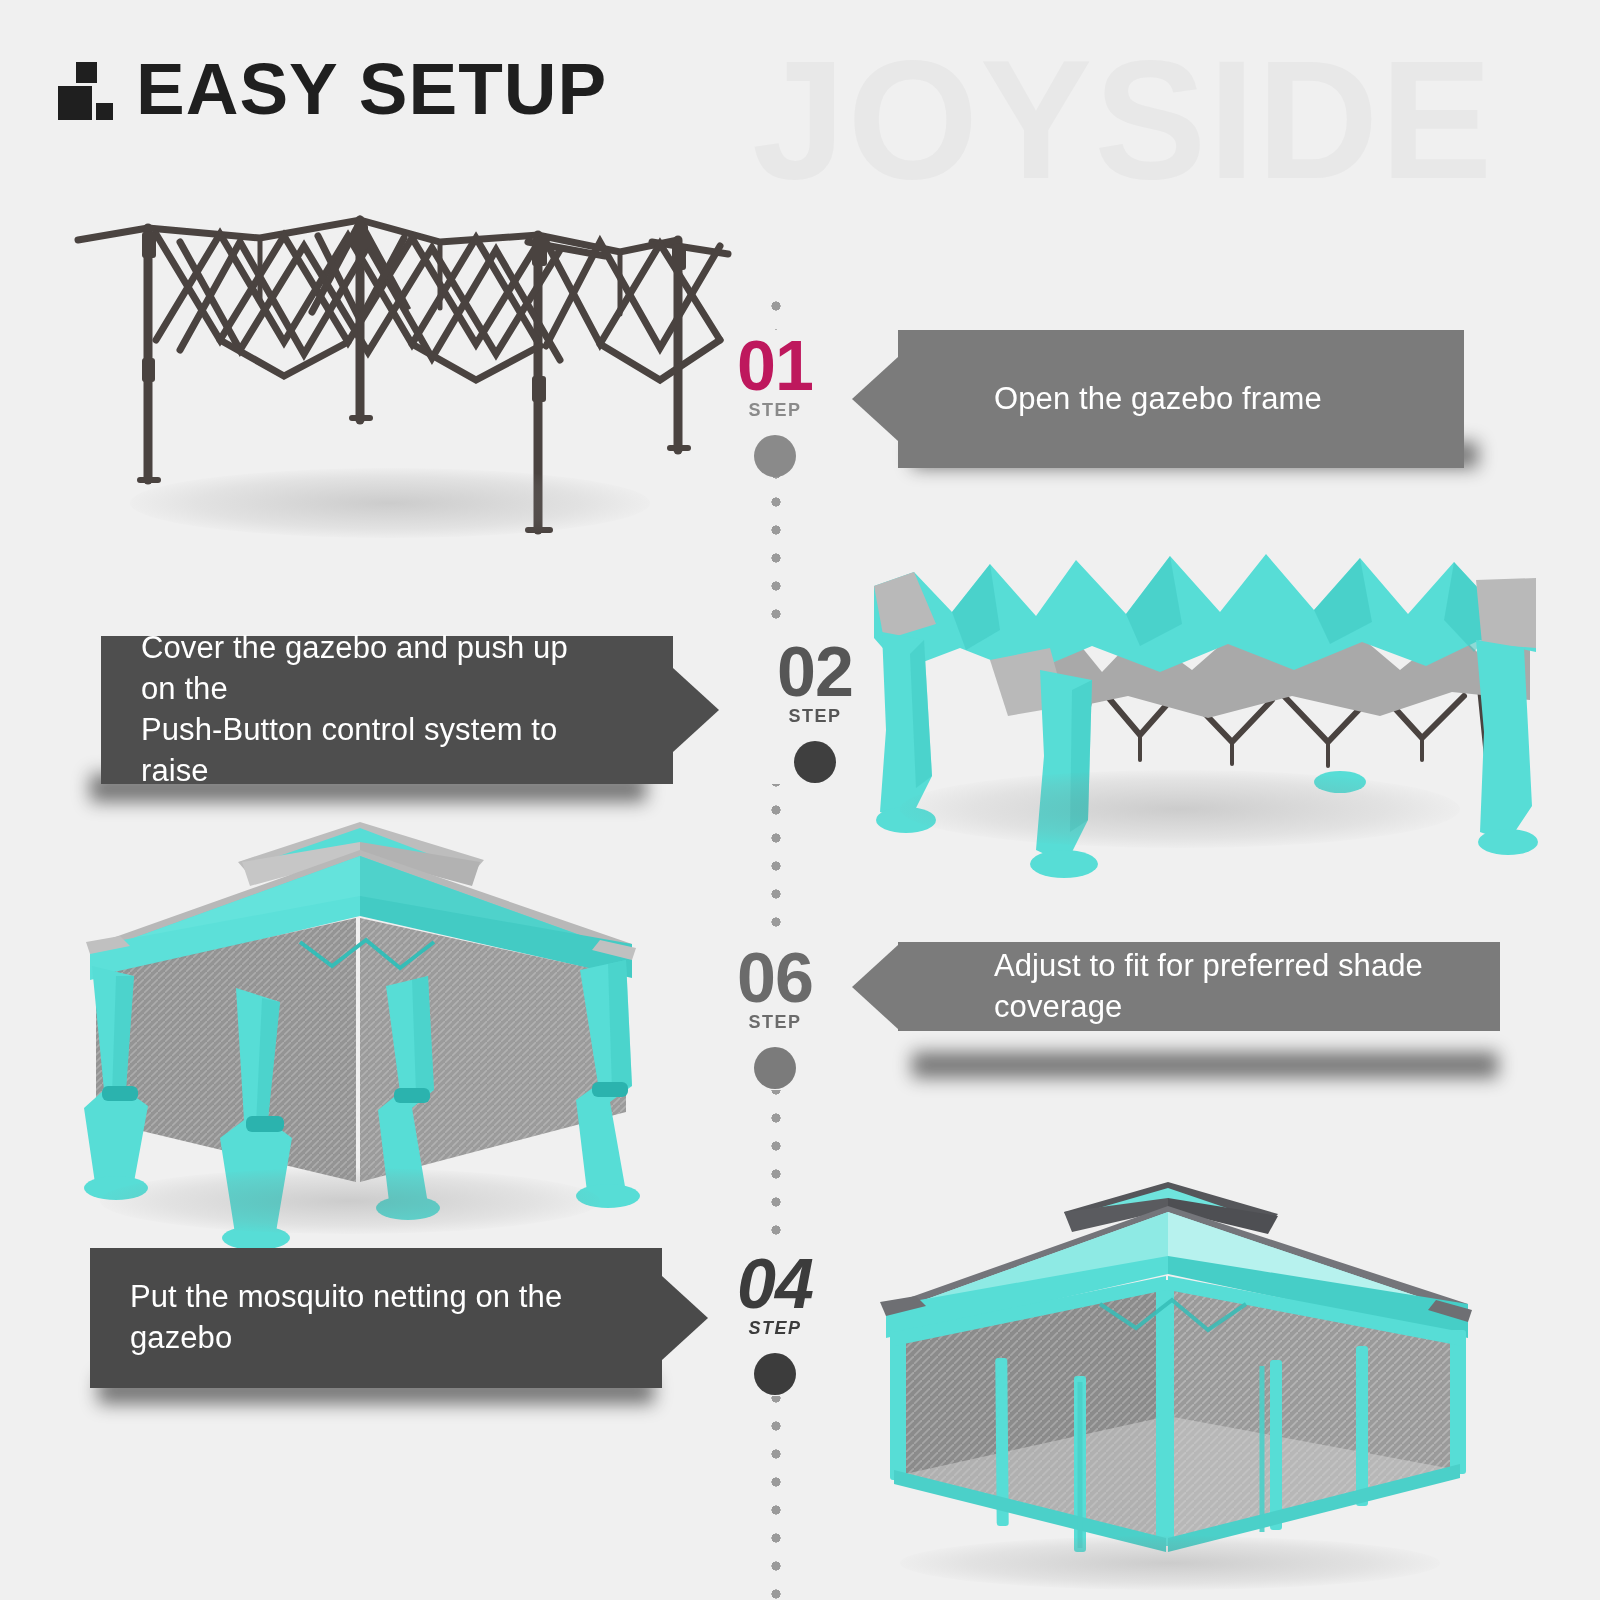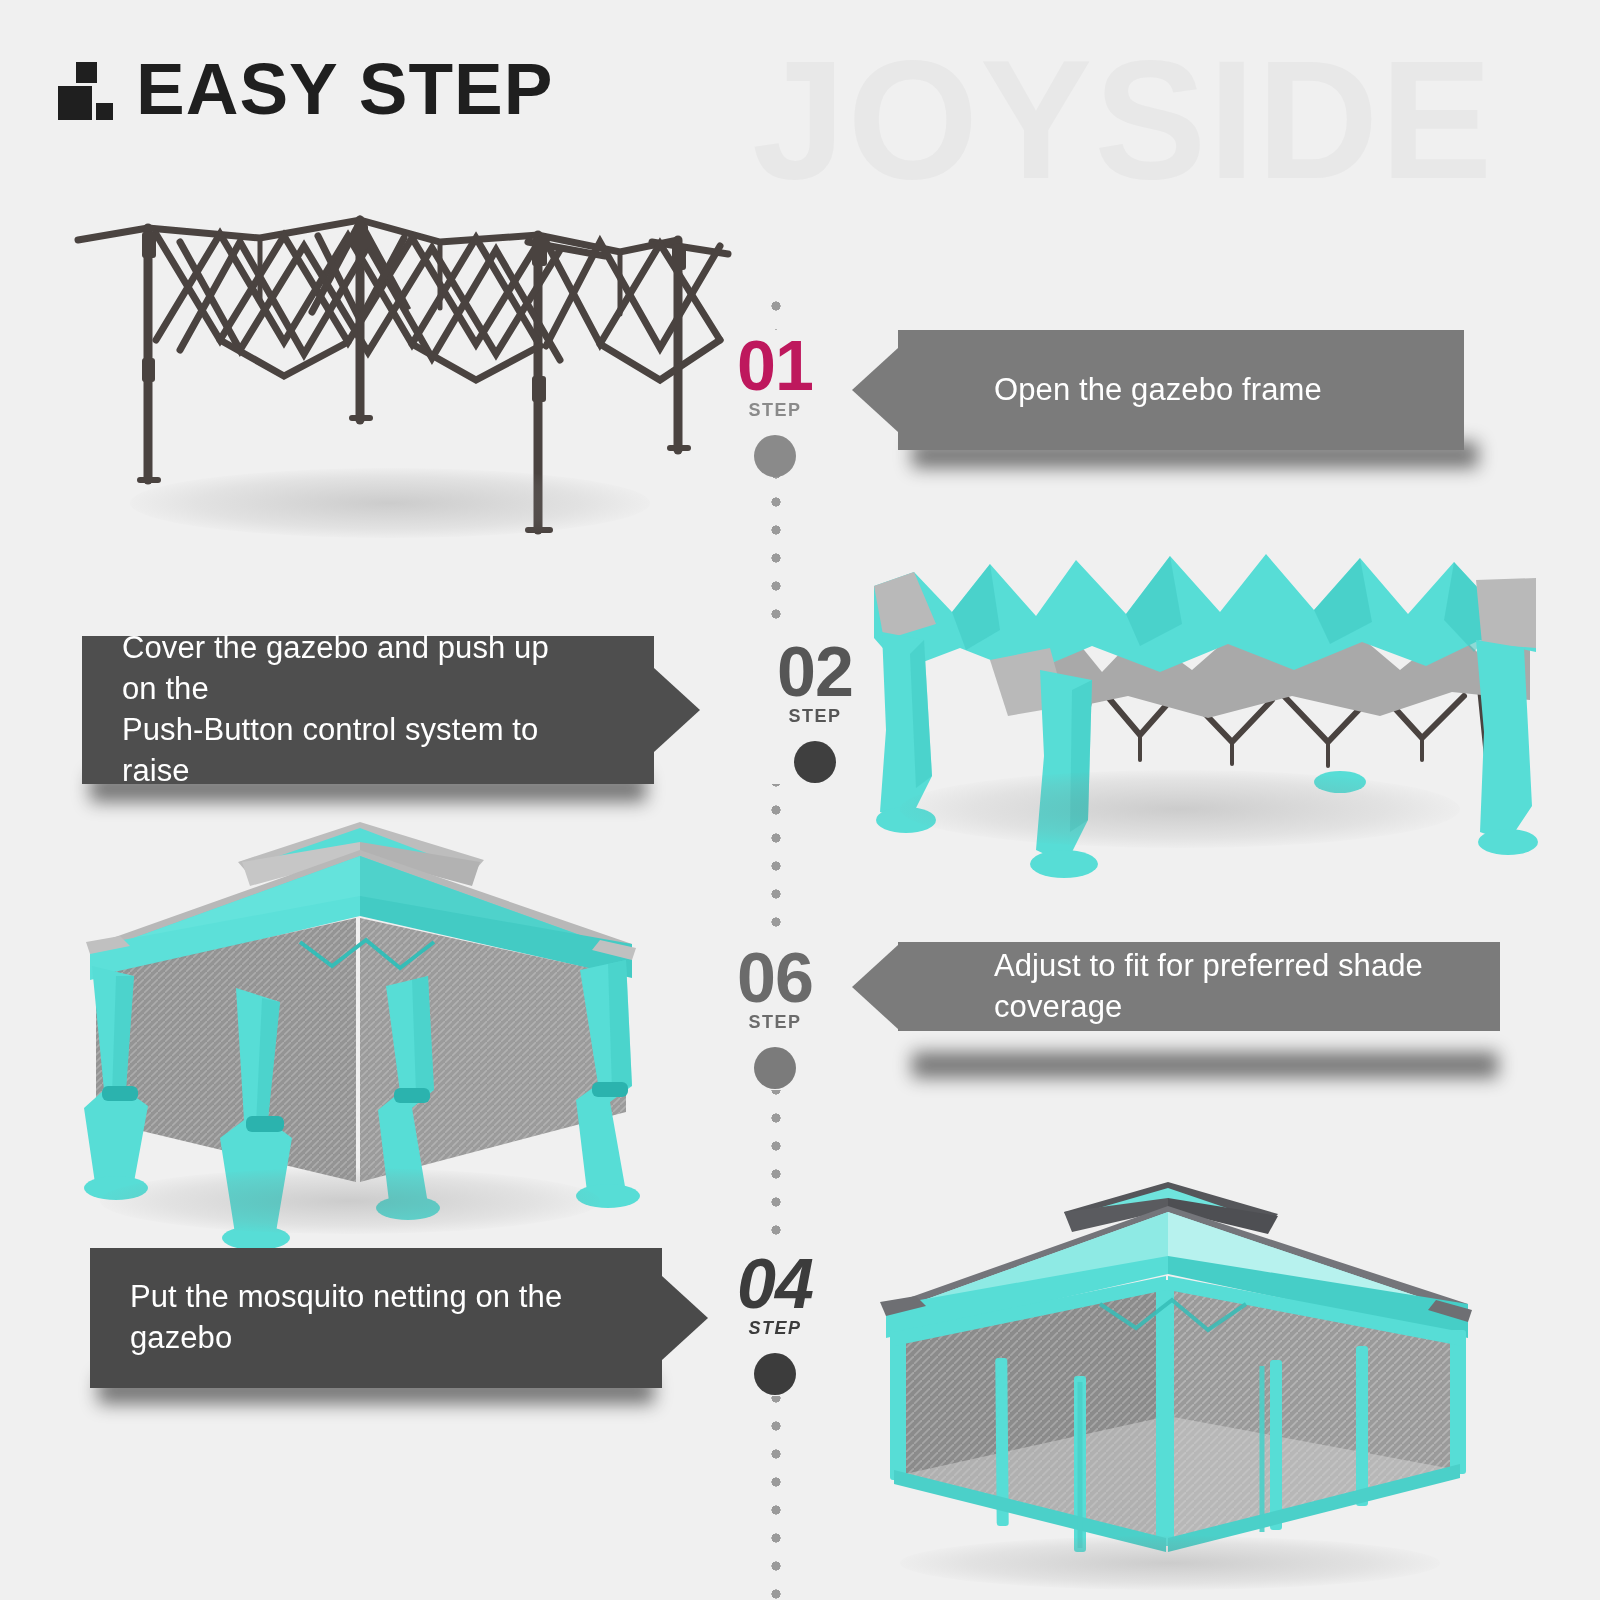--- a/index.html
+++ b/index.html
@@ -95,38 +95,38 @@
 <div id="stage">
 
   <div class="watermark">JOYSIDE</div>
 
   <div class="header">
     <div class="logo-mark">
       <i class="logo-sq-top"></i>
         <i class="logo-sq-big"></i>
         <i class="logo-sq-small"></i>
     </div>
-    <div class="title">EASY STEP</div>
+    <div class="title">EASY SETUP</div>
   </div>
 
   <div class="timeline-dots"></div>
   <div class="tl-mask" style="top:330px;height:140px;"></div>
   <div class="tl-mask" style="top:636px;height:148px;"></div>
   <div class="tl-mask" style="top:942px;height:148px;"></div>
   <div class="tl-mask" style="top:1248px;height:148px;"></div>
 
   <div class="step-block" style="left:700px;top:334px;">
     <div class="step-num" style="color:#be185d">01</div>
     <div class="step-word" style="color:#8a8a8a">STEP</div>
     <div class="step-dot" style="background:#8a8a8a"></div>
   </div>
 
   <div class="callout right" style="left:898px;top:330px;">
     <div class="shadow" style="left:14px;top:112px;width:566px;height:26px;"></div>
-    <div class="body" style="--bg:#7b7b7b;background:#7b7b7b;width:566px;height:120px;">
+    <div class="body" style="--bg:#7b7b7b;background:#7b7b7b;width:566px;height:138px;">
       <span>Open the gazebo frame</span>
     </div>
   </div>
 
   <div class="prod" style="left:60px;top:180px;width:680px;height:380px;">
     <div class="ground-shadow" style="left:70px;top:288px;width:520px;height:70px;"></div>
     <svg width="680" height="380" viewBox="0 0 680 380">
       <g stroke="#4a4340" stroke-width="7" stroke-linecap="round" fill="none">
 
         <path d="M18 60 L88 48"></path>
@@ -178,21 +178,21 @@
   </div>
 
   <div class="step-block" style="left:740px;top:640px;">
     <div class="step-num" style="color:#565656">02</div>
     <div class="step-word" style="color:#565656">STEP</div>
     <div class="step-dot" style="background:#3f3f3f"></div>
   </div>
 
   <div class="callout left" style="left:82px;top:636px;">
     <div class="shadow" style="left:8px;top:138px;width:556px;height:28px;"></div>
-    <div class="body" style="--bg:#4e4e4e;background:#4e4e4e;width:572px;height:148px;">
+    <div class="body" style="--bg:#4e4e4e;background:#4e4e4e;width:572px;height:148px;margin-left:19px;">
       <span>
         <span>Cover the gazebo and push up on the</span><br>
         <span>Push-Button control system to raise</span>
       </span>
     </div>
   </div>
 
   <div class="prod" style="left:840px;top:520px;width:700px;height:370px;">
     <div class="ground-shadow" style="left:60px;top:250px;width:560px;height:78px;"></div>
     <svg width="700" height="370" viewBox="0 0 700 370">

